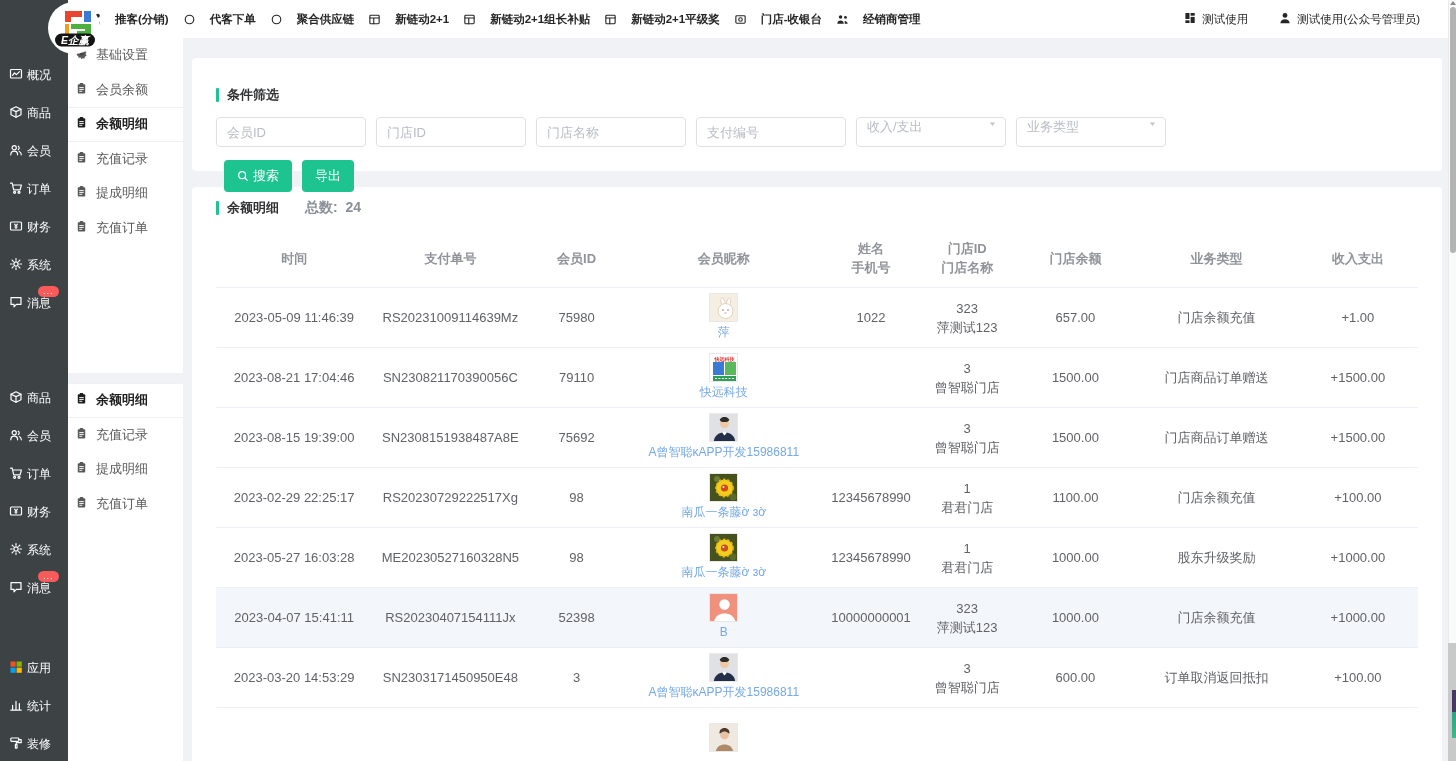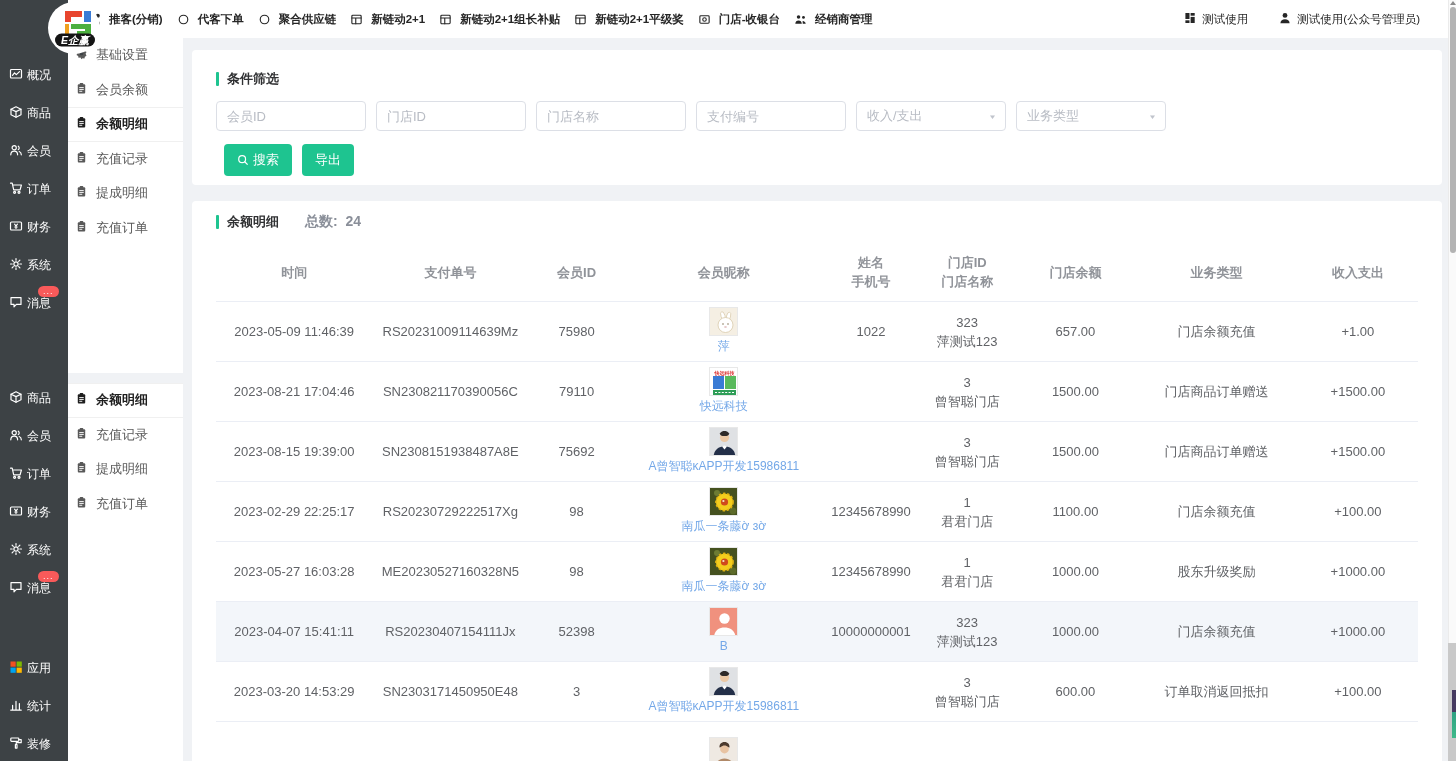--- a/index.html
+++ b/index.html
@@ -1,44 +1,44 @@
 <!DOCTYPE html>
 <html><head>
 <meta charset="utf-8">
 <style>
 * { margin:0; padding:0; box-sizing:border-box; }
 html,body { width:1456px; height:761px; overflow:hidden; font-family:"Liberation Sans",sans-serif; background:#f0f2f5; }
 .topbar { position:absolute; left:68px; top:0; width:1380px; height:38px; background:#fff; display:flex; align-items:center; z-index:5; }
 .topnav { display:flex; align-items:center; gap:14px; padding-left:20px; }
-.nav-item { display:flex; align-items:center; gap:8px; font-size:11.5px; font-weight:700; color:#262626; cursor:pointer; white-space:nowrap; }
+.nav-item { display:flex; align-items:center; gap:14px; font-size:11.5px; font-weight:700; color:#262626; cursor:pointer; white-space:nowrap; }
 .nav-item svg { display:block; width:13px; height:13px; }
 .topbar-right { margin-left:auto; display:flex; align-items:center; gap:30px; padding-right:28px; }
 .tr-item { display:flex; align-items:center; gap:5px; font-size:11.5px; color:#262626; cursor:pointer; white-space:nowrap; }
 .dark-sidebar { position:absolute; left:0; top:0; width:68px; height:761px; background:#3d4245; z-index:10; }
 .logo-wrap { width:68px; height:56px; display:flex; align-items:center; justify-content:center;margin-left:40px; }
 .logo-circle { width:52px; height:52px; border-radius:50%; background:#fff; position:relative; overflow:hidden; }
 .side-group { position:absolute; left:0; width:68px; }
 .side-item { height:38px; display:flex; align-items:center; padding-left:9px; gap:4px; color:#fff; font-size:12px; cursor:pointer; position:relative; white-space:nowrap; }
 .side-item svg { flex:0 0 auto; }
 .badge { position:absolute; top:2px; left:38px; background:#f95a5a; color:#fff; border-radius:8px; font-size:9px; line-height:11px; padding:0 5px; letter-spacing:1px; }
 .submenu-group { position:absolute; left:68px; width:115px; background:#fff; z-index:4; }
 .sub-item { height:34.5px; display:flex; align-items:center; gap:8px; padding-left:7px; font-size:13px; color:#595959; cursor:pointer; white-space:nowrap; }
 .sub-item svg { flex:0 0 auto; }
 .sub-item.active { color:#1f1f1f; font-weight:700; border-top:1px solid #f0f0f0; border-bottom:1px solid #f0f0f0; }
 .main { position:absolute; left:183px; top:38px; width:1265px; height:723px; background:#f0f2f5; overflow:hidden; }
 .card { background:#fff; border-radius:4px; margin-left:9px; margin-right:6px; }
-.filter-card { margin-top:12px; height:135px; padding:20px 24px; }
+.filter-card { margin-top:20px; height:113px; padding:28px 24px; }
 .sec-title { display:flex; align-items:center; gap:8px; }
 .green-bar { width:3px; height:14px; background:#1ec490; border-radius:1px; }
 .sec-title b { font-size:13px; color:#303133; font-weight:700; }
 .total-label { font-size:14px; color:#8a8f99; margin-left:18px; font-weight:700;}
 .filter-row { display:flex; gap:10px; margin-top:13px; }
 .f-input { width:150px; height:30px; border:1px solid #dcdfe6; border-radius:4px; font-size:13px; color:#606266; padding:0 10px; outline:none; font-family:"Liberation Sans",sans-serif; background:#fff; }
 .f-input::placeholder { color:#b8bcc4; }
-.f-select { width:150px; height:30px; border:1px solid #dcdfe6; border-radius:4px; font-size:13px; color:#b8bcc4; padding:0 10px; display:flex; align-items:center; justify-content:space-between; background:#fff; cursor:pointer; }
+.f-select { width:150px; height:30px; border:1px solid #dcdfe6; border-radius:4px; font-size:13px; color:#b8bcc4; padding:0 10px; display:flex; align-items:flex-start; justify-content:space-between; background:#fff; cursor:pointer; }
 .f-select .chev { color:#c0c4cc; font-size:10px; transform:scaleY(0.7); }
 .btn { height:32px; border:none; border-radius:4px; background:#1ec490; color:#fff; font-size:13px; display:flex; align-items:center; justify-content:flex-start; gap:4px; cursor:pointer; padding:0 13px; font-family:"Liberation Sans",sans-serif; }
 .btn.search { margin-left:8px; }
 .table-card { margin-top:16px; height:620px; padding:12px 24px 0; }
 table { width:100%; border-collapse:collapse; table-layout:fixed; margin-top:14px; }
 th { font-size:13px; color:#909399; font-weight:700; text-align:center; padding:8px 2px 10px; line-height:19px; border-bottom:1px solid #ebeef5; }
 td { font-size:13px; color:#606266; text-align:center; border-bottom:1px solid #ebeef5; height:60px; padding:4px 2px; line-height:19px; }
 tr.hl td { background:#f3f6fa; }
 .nick { display:flex; flex-direction:column; align-items:center; justify-content:center; gap:1px; }
 .ava { width:29px; height:29px; border:1px solid #e8e8e8; background:#fff; overflow:hidden; }

